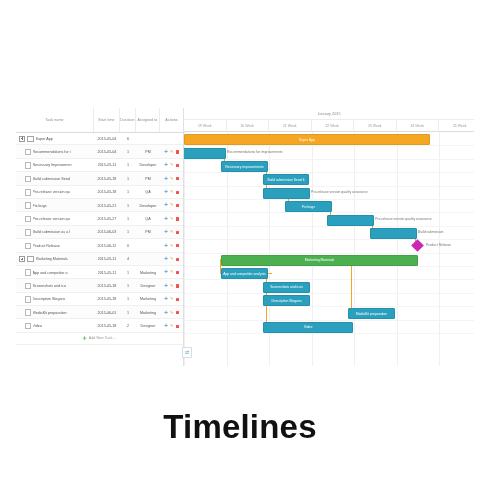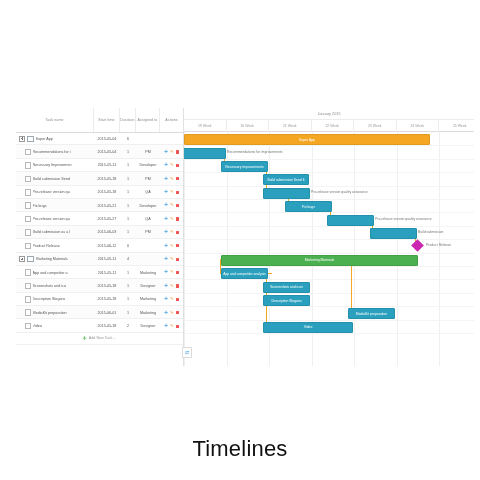--- a/index.html
+++ b/index.html
@@ -80,22 +80,22 @@
   .link{position:absolute;background:#f5a623;}
   .link.h{height:0.8px;}
   .link.v{width:0.8px;}
   .link-dot{position:absolute;width:2.4px;height:2.4px;background:#f5a623;border-radius:0.4px;}
 
   
   .splitter{position:absolute;left:166px;top:239px;width:8px;height:9px;background:#fff;border:1px solid #dcdcdc;
             display:flex;align-items:center;justify-content:center;font-size:5px;color:#4aa3df;line-height:1;}
 
   
-  #caption{position:absolute;left:0;top:436px;width:480px;text-align:center;
-           font-size:22px;font-weight:normal;color:#111;letter-spacing:.2px;}
+  #caption{position:absolute;left:0;top:408px;width:480px;text-align:center;
+           font-size:33px;font-weight:bold;color:#111;letter-spacing:.2px;}
 </style>
 </head>
 <body>
 
 <div id="stage">
 
   <div id="gantt">
 
     <div class="grid-pane">
       <div class="g-head">

